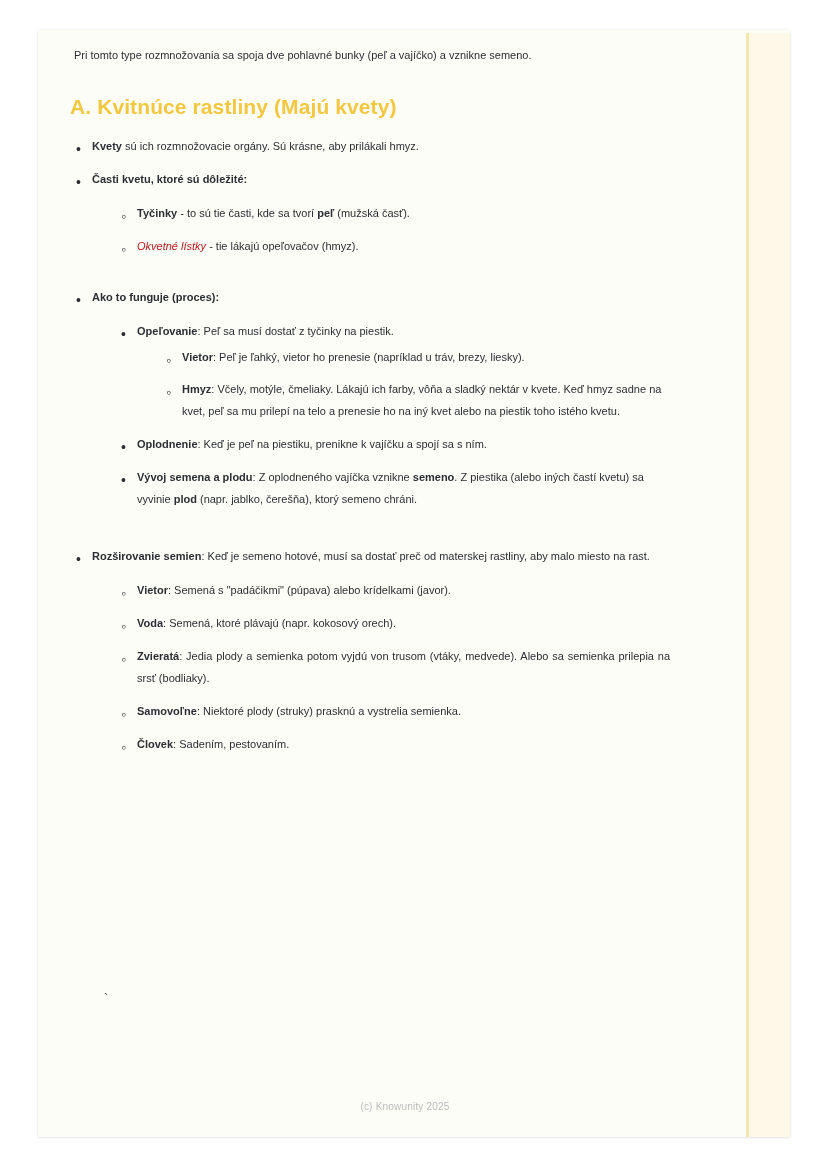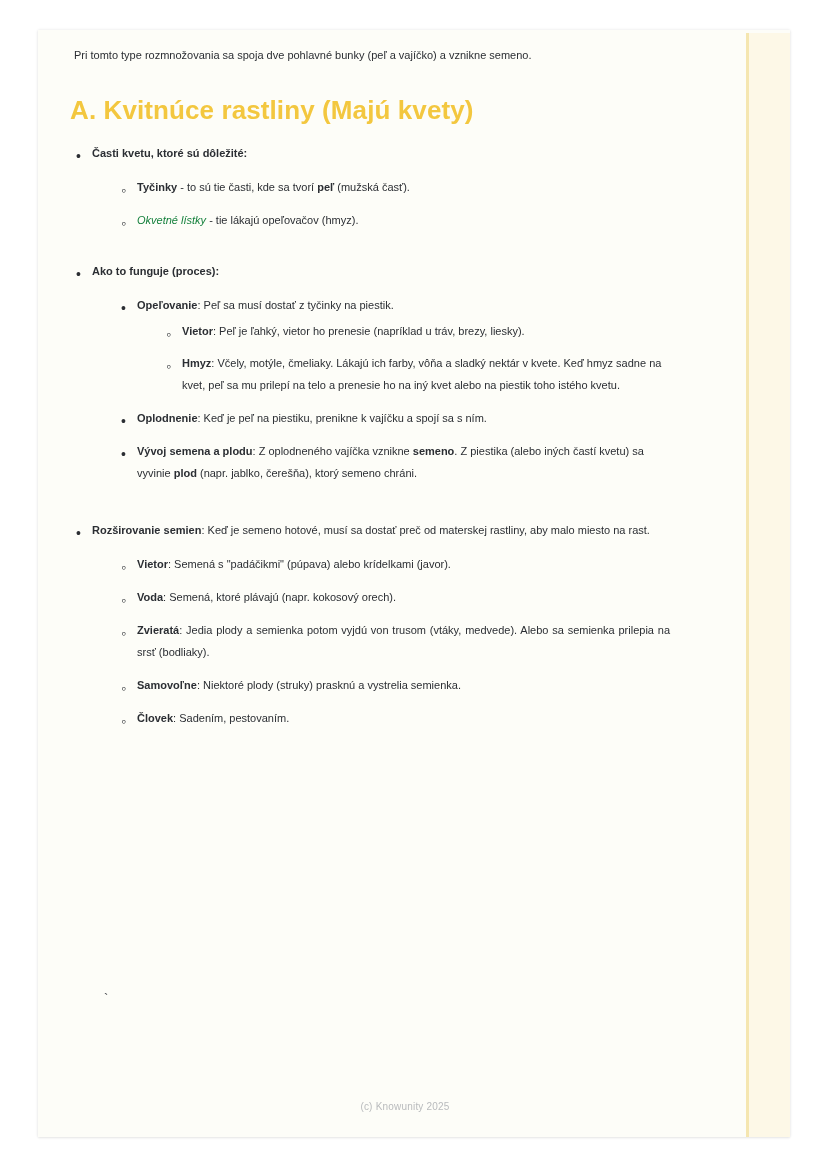--- a/index.html
+++ b/index.html
@@ -61,21 +61,21 @@
     margin: 4px;
   }
 
   p.intro {
     text-align: justify;
     margin-bottom: 26px;
   }
 
   h2.section-heading {
     color: #f3c73f;
-    font-size: 26px;
+    font-size: 21px;
     font-weight: bold;
     line-height: 1.4;
     margin: 0 0 14px 0;
     letter-spacing: 0.1px;
   }
 
   ul {
     list-style: none;
     margin: 0;
     padding: 0;
@@ -108,21 +108,21 @@
   }
 
   ul.level2 { margin-top: 12px; margin-left: 23px; }
   ul.level3 { margin-top: 2px; margin-left: 23px; }
   ul.level3 li { margin-bottom: 10px; }
 
   ul.level2.tight li { margin-bottom: 11px; }
 
   .lead { font-weight: bold; }
   .strong { font-weight: bold; }
-  .em-muted { font-style: italic; color: #15803d; }
+  .em-muted { font-style: italic; color: #b91c1c; }
 
   li.justify, p.justify { text-align: justify; }
 
   .spacer-sm { height: 14px; }
   .spacer-md { height: 20px; }
 
   
   #stray-mark {
     position: absolute;
     left: 66px;
@@ -154,20 +154,23 @@
   <div id="margin-band"></div>
 
   <div id="content">
 
     <p class="para intro justify">Pri tomto type rozmnožovania sa spoja dve pohlavné bunky (peľ a vajíčko) a vznikne semeno.</p>
 
     <h2 class="section-heading">A. Kvitnúce rastliny (Majú kvety)</h2>
 
     <ul class="level1">
 
+      <li class="disc">
+        <span class="lead">Kvety</span><span> sú ich rozmnožovacie orgány. Sú krásne, aby prilákali hmyz.</span>
+      </li>
 
       <li class="disc">
         <span class="lead">Časti kvetu, ktoré sú dôležité:</span>
 
         <ul class="level2">
           <li class="circle">
             <span class="lead">Tyčinky</span><span> - to sú tie časti, kde sa tvorí </span><span class="strong">peľ</span><span> (mužská časť).</span>
           </li>
           <li class="circle">
             <span class="em-muted">Okvetné lístky</span><span> - tie lákajú opeľovačov (hmyz).</span>

